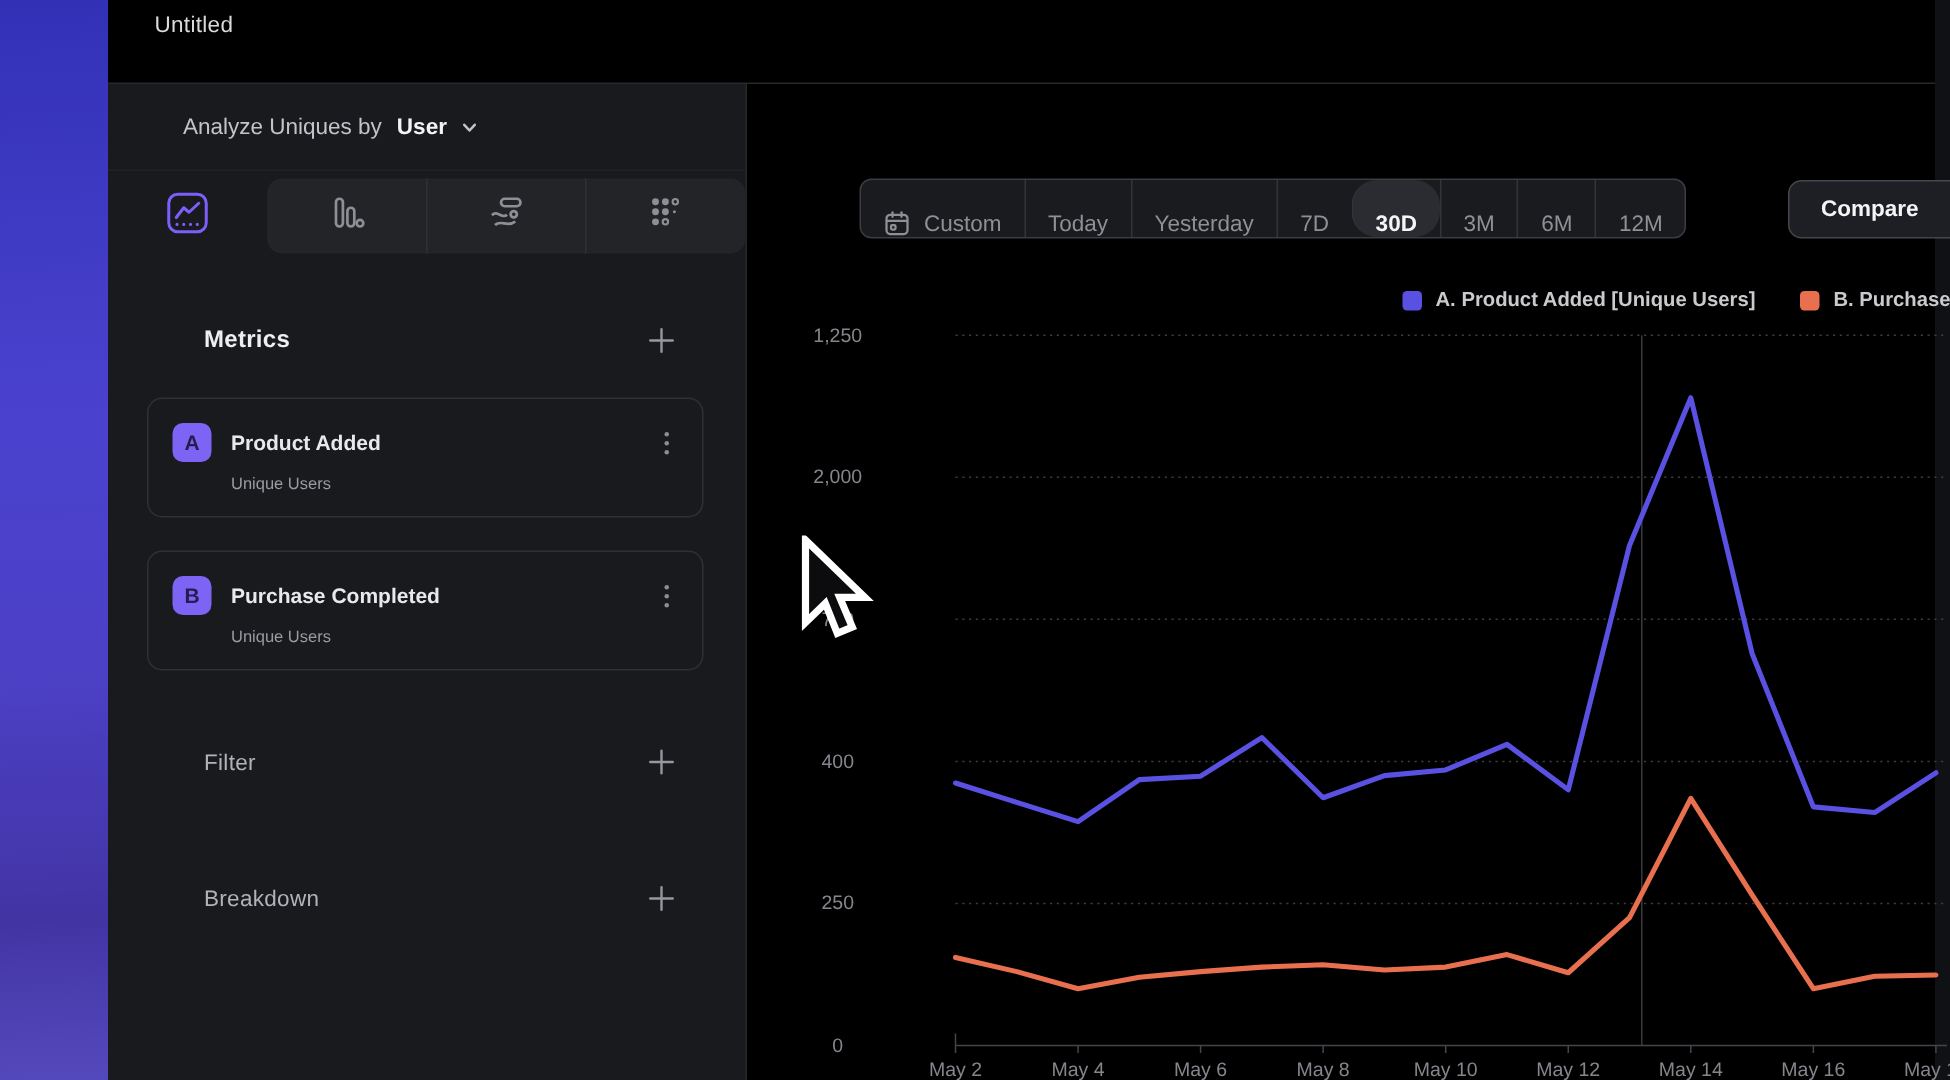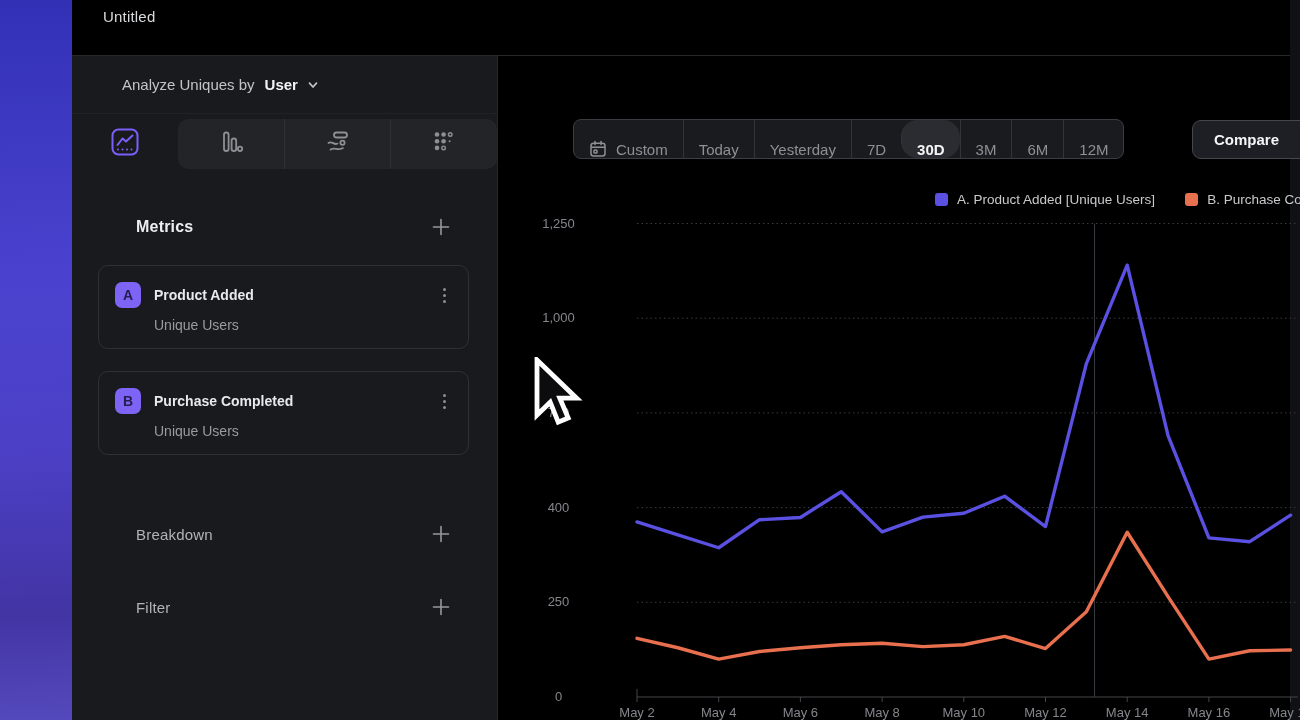--- a/index.html
+++ b/index.html
@@ -36,38 +36,38 @@
   .head-label.dim { font-weight:500; color:#b2b3b8; font-size:15px; }
   .plus-btn { width:24px; height:24px; display:flex; align-items:center; justify-content:center; cursor:pointer; }
 
   .cards { margin:26px 0 0 26px; width:371px; display:flex; flex-direction:column; gap:22px; }
   .metric-card { border:1px solid #2f3034; border-radius:10px; padding:16px 16px 15px 16px; }
   .mc-row { display:flex; align-items:center; }
   .mc-badge { width:26px; height:26px; border-radius:7px; background:#7e64f4; color:#231e4f; font-size:14px; font-weight:700; display:flex; align-items:center; justify-content:center; flex:none; }
   .mc-title { font-size:14px; font-weight:600; color:#e8e9eb; margin-left:13px; flex:1; }
   .kebab { display:flex; flex-direction:column; gap:3px; padding:2px 6px; cursor:pointer; }
   .kebab i { width:3px; height:3px; border-radius:50%; background:#8d8e94; display:block; }
-  .mc-sub { margin:9px 0 0 39px; font-size:14px; color:#9a9ba1; }
+  .mc-sub { margin:9px 0 0 39px; font-size:11px; color:#9a9ba1; }
 
   .head-filter { margin-top:49px; }
   .head-breakdown { margin-top:67px; }
 
   
   .main { flex:1; position:relative; }
 
   .range-control { position:absolute; left:75px; top:63px; height:40px; display:inline-flex; align-items:stretch; border:1px solid #3c3d42; border-radius:8px; background:#1a1b1f; overflow:hidden; }
   .range-cell { display:flex; align-items:flex-end; padding:0 15px; font-size:15px; color:#8f9096; font-weight:500; cursor:pointer; white-space:nowrap; }
   .range-cell + .range-cell { border-left:1px solid #33343a; }
   .range-cell.active { background:#2b2c31; color:#f4f5f6; font-weight:700;border-radius:17px; }
   .range-cell .cal { margin-right:9px; display:flex; }
 
   .compare-btn { position:absolute; left:694px; top:64px; height:39px; width:140px; border:1px solid #46474c; border-radius:9px; background:#1e1f24; color:#f4f5f6; font-size:15px; font-weight:600; display:flex; align-items:center; padding-left:21px; cursor:pointer; }
 
   .legend { position:absolute; left:437px; top:136px; display:flex; gap:30px; white-space:nowrap; }
-  .legend-item { display:flex; align-items:center; gap:9px; }
+  .legend-item { display:flex; align-items:flex-end; gap:9px;font-weight:bold; }
   .legend-swatch { width:13px; height:13px; border-radius:3px; flex:none; }
   .legend-label { font-size:13.5px; color:#c9cacd; }
 
   .chart-svg { position:absolute; left:0; top:0; pointer-events:none; }
   .ytick { position:absolute; left:0; width:121px; text-align:center; font-size:13px; color:#85868c; }
   .xtick { position:absolute; width:80px; margin-left:-40px; text-align:center; font-size:13px; color:#85868c; top:649px; }
 
   .cursor { position:absolute; left:531px; top:357px; z-index:50; }
 </style>
 </head>
@@ -180,31 +180,31 @@
                 <span class="kebab">
                   <i></i>
                   <i></i>
                   <i></i>
                 </span>
               </div>
               <div class="mc-sub">Unique Users</div>
             </div>
           </div>
 
-        <div class="side-section-head head-breakdown">
-          <span class="head-label dim">Breakdown</span>
+        <div class="side-section-head head-filter">
+          <span class="head-label dim">Filter</span>
           <span class="plus-btn">
             <svg width="20" height="20" viewBox="0 0 20 20">
                 <path d="M10,2.5 V17.5 M2.5,10 H17.5" stroke="#97989e" stroke-width="1.6" stroke-linecap="round"></path>
               </svg>
           </span>
         </div>
 
-        <div class="side-section-head head-filter">
-          <span class="head-label dim">Filter</span>
+        <div class="side-section-head head-breakdown">
+          <span class="head-label dim">Breakdown</span>
           <span class="plus-btn">
             <svg width="20" height="20" viewBox="0 0 20 20">
                 <path d="M10,2.5 V17.5 M2.5,10 H17.5" stroke="#97989e" stroke-width="1.6" stroke-linecap="round"></path>
               </svg>
           </span>
         </div>
       </div>
 
       <div class="main">
         <div class="range-control" id="range-control">
@@ -274,21 +274,21 @@
             <line x1="792.6" y1="641" x2="792.6" y2="646" stroke="#45464b" stroke-width="1"></line>
             <line x1="596.52" y1="167.5" x2="596.52" y2="641" stroke="#393a40" stroke-width="1"></line>
             <polyline points="139,465.9944 179.85,478.8736 220.7,491.7528 261.55,463.72159999999997 302.4,461.4488 343.25,435.69039999999995 384.1,475.8432 424.95,461.07 465.8,457.282 506.65000000000003,440.236 547.5,470.53999999999996 588.35,307.65599999999995 629.2,209.16799999999995 670.0500000000001,379.628 710.9,481.904 751.75,485.692 792.6,459.176" fill="none" stroke="#5a51e2" stroke-width="3.4" stroke-linejoin="round" stroke-linecap="round"></polyline>
             <polyline points="139,582.286 179.85,591.756 220.7,603.12 261.55,595.544 302.4,591.756 343.25,588.7256 384.1,587.2103999999999 424.95,590.6196 465.8,588.7256 506.65000000000003,580.392 547.5,592.5136 588.35,555.77 629.2,476.222 670.0500000000001,540.6179999999999 710.9,603.12 751.75,594.7864 792.6,594.0288" fill="none" stroke="#e9704f" stroke-width="3.4" stroke-linejoin="round" stroke-linecap="round"></polyline>
           </svg>
         <div id="axis-labels">
             <div class="ytick" style="top: 633px;">0</div>
             <div class="ytick" style="top: 538.3px;">250</div>
             <div class="ytick" style="top: 443.6px;">400</div>
             <div class="ytick" style="top: 348.9px;">750</div>
-            <div class="ytick" style="top: 254.2px;">1,000</div>
+            <div class="ytick" style="top: 254.2px;">2,000</div>
             <div class="ytick" style="top: 159.5px;">1,250</div>
             <div class="xtick" style="left: 139px;">May 2</div>
             <div class="xtick" style="left: 220.7px;">May 4</div>
             <div class="xtick" style="left: 302.4px;">May 6</div>
             <div class="xtick" style="left: 384.1px;">May 8</div>
             <div class="xtick" style="left: 465.8px;">May 10</div>
             <div class="xtick" style="left: 547.5px;">May 12</div>
             <div class="xtick" style="left: 629.2px;">May 14</div>
             <div class="xtick" style="left: 710.9px;">May 16</div>
             <div class="xtick" style="left: 792.6px;">May 18</div>

